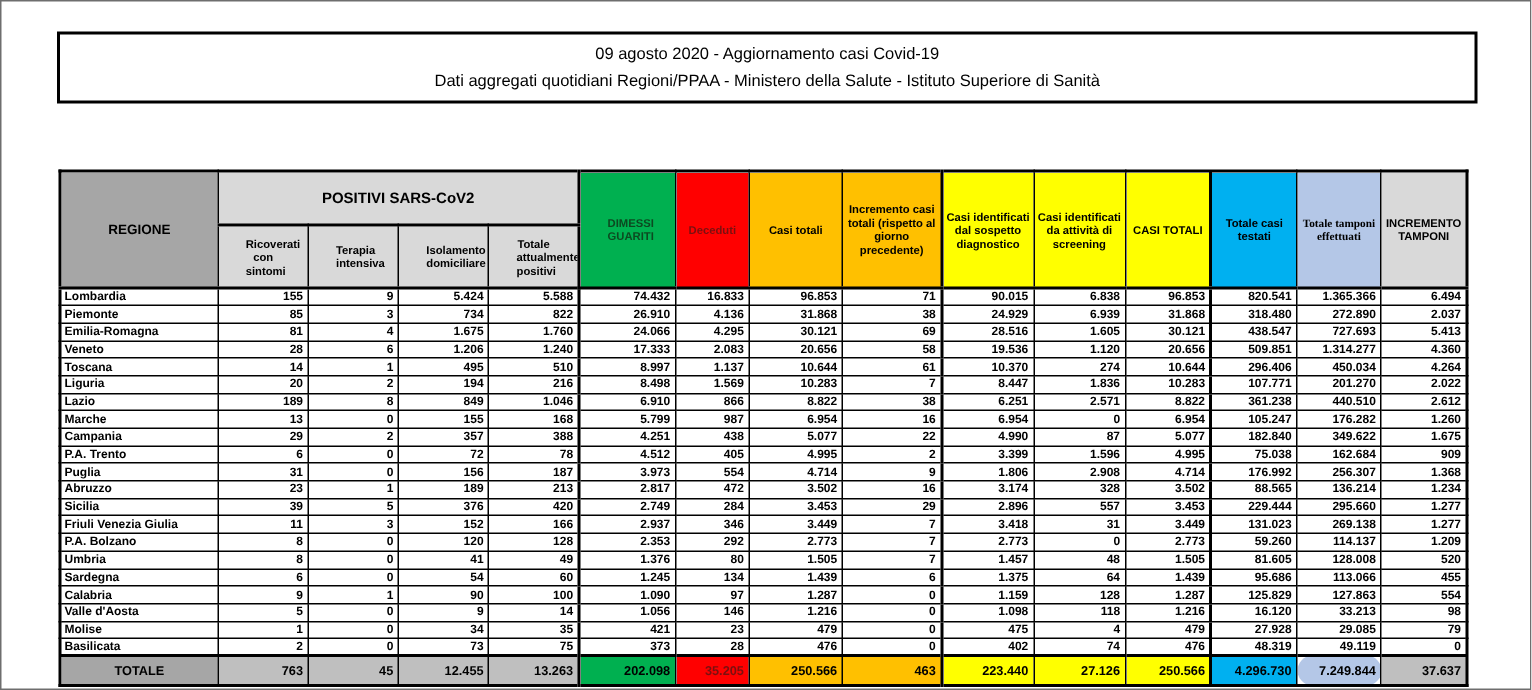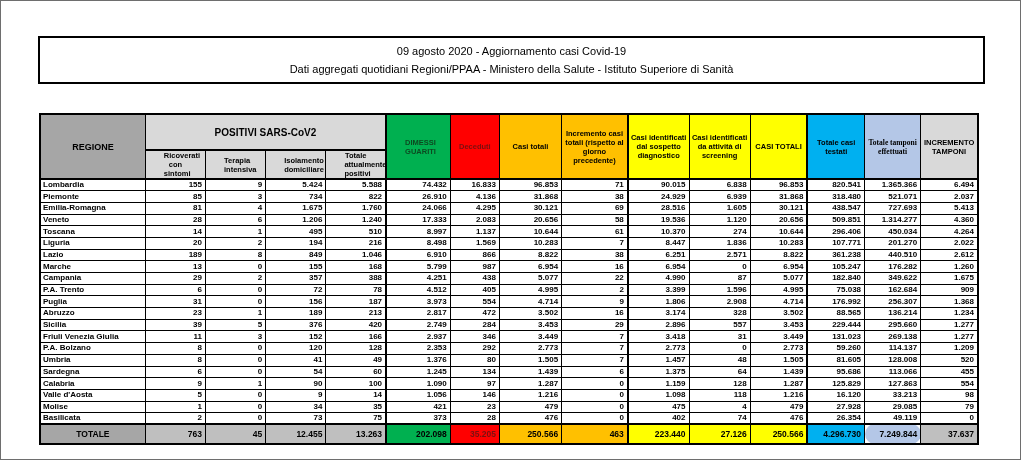--- a/index.html
+++ b/index.html
@@ -6,37 +6,37 @@
   .page{
     position:relative;
     width:1021px;height:460px;
     background:#fff;
     border:1px solid #6e6e6e;
     box-sizing:border-box;
     font-family:"Liberation Sans","DejaVu Sans",sans-serif;
     overflow:hidden;
   }
   .info-box{
-    position:absolute;left:37px;top:35px;width:947px;height:48px;
+    position:absolute;left:37px;top:20px;width:947px;height:48px;
     border:2px solid #000;box-sizing:border-box;
     display:flex;flex-direction:column;justify-content:space-evenly;
     text-align:center;
   }
   .info-line{font-size:11px;color:#000;line-height:1.1;}
 
   table.covid{
     position:absolute;left:38px;top:112px;width:940px;
     border-collapse:collapse;table-layout:fixed;
     border:2px solid #000;
   }
   th,td{border:1px solid #000;box-sizing:border-box;overflow:hidden;padding:0;}
   thead th{border-bottom-width:2px;vertical-align:middle;text-align:center;font-weight:bold;color:#000;}
   .h-regione{background:var(--gray-dark);font-size:9px;}
   .h-group{background:var(--gray-light);font-size:10px;height:36px;}
-  .h-sub{background:var(--gray-light);font-size:7.5px;height:29px;padding:0 18px;}
+  .h-sub{background:var(--gray-light);font-size:7.5px;height:42px;padding:0 18px;}
   .h-green{background:var(--green);color:var(--dark-green);font-size:7.5px;padding:0 18px;}
   .h-red{background:var(--red);color:var(--dark-red);font-size:7.5px;}
   .h-orange{background:var(--orange);font-size:7.5px;padding:0 2px;}
   .h-yellow{background:var(--yellow);font-size:7.5px;padding:18px 2px;}
   .h-cyan{background:var(--cyan);font-size:7.5px;}
   .h-peri{background:var(--peri);font-size:7.5px;font-family:Liberation Serif, serif;}
   .h-gray{background:var(--gray-light);font-size:7.5px;}
   .bl2{border-left-width:2px;}
 
   tbody td{font-size:8px;font-weight:bold;height:11.7px;line-height:1;background:#fff;color:#000;}
@@ -128,21 +128,21 @@
           <td class="num">734</td>
           <td class="num">822</td>
           <td class="num bl2">26.910</td>
           <td class="num">4.136</td>
           <td class="num">31.868</td>
           <td class="num">38</td>
           <td class="num bl2">24.929</td>
           <td class="num">6.939</td>
           <td class="num">31.868</td>
           <td class="num bl2">318.480</td>
-          <td class="num">521.071</td>
+          <td class="num">272.890</td>
           <td class="num">2.037</td>
         </tr>
         <tr>
           <td class="region">Emilia-Romagna</td>
           <td class="num">81</td>
           <td class="num">4</td>
           <td class="num">1.675</td>
           <td class="num">1.760</td>
           <td class="num bl2">24.066</td>
           <td class="num">4.295</td>
@@ -450,21 +450,21 @@
           <td class="num">0</td>
           <td class="num">73</td>
           <td class="num">75</td>
           <td class="num bl2">373</td>
           <td class="num">28</td>
           <td class="num">476</td>
           <td class="num">0</td>
           <td class="num bl2">402</td>
           <td class="num">74</td>
           <td class="num">476</td>
-          <td class="num bl2">26.354</td>
+          <td class="num bl2">48.319</td>
           <td class="num">49.119</td>
           <td class="num">0</td>
         </tr>
         <tr class="totale">
           <td class="region t-label">TOTALE</td>
           <td class="num t-gray">763</td>
           <td class="num t-gray">45</td>
           <td class="num t-gray">12.455</td>
           <td class="num t-gray">13.263</td>
           <td class="num t-green bl2">202.098</td>

